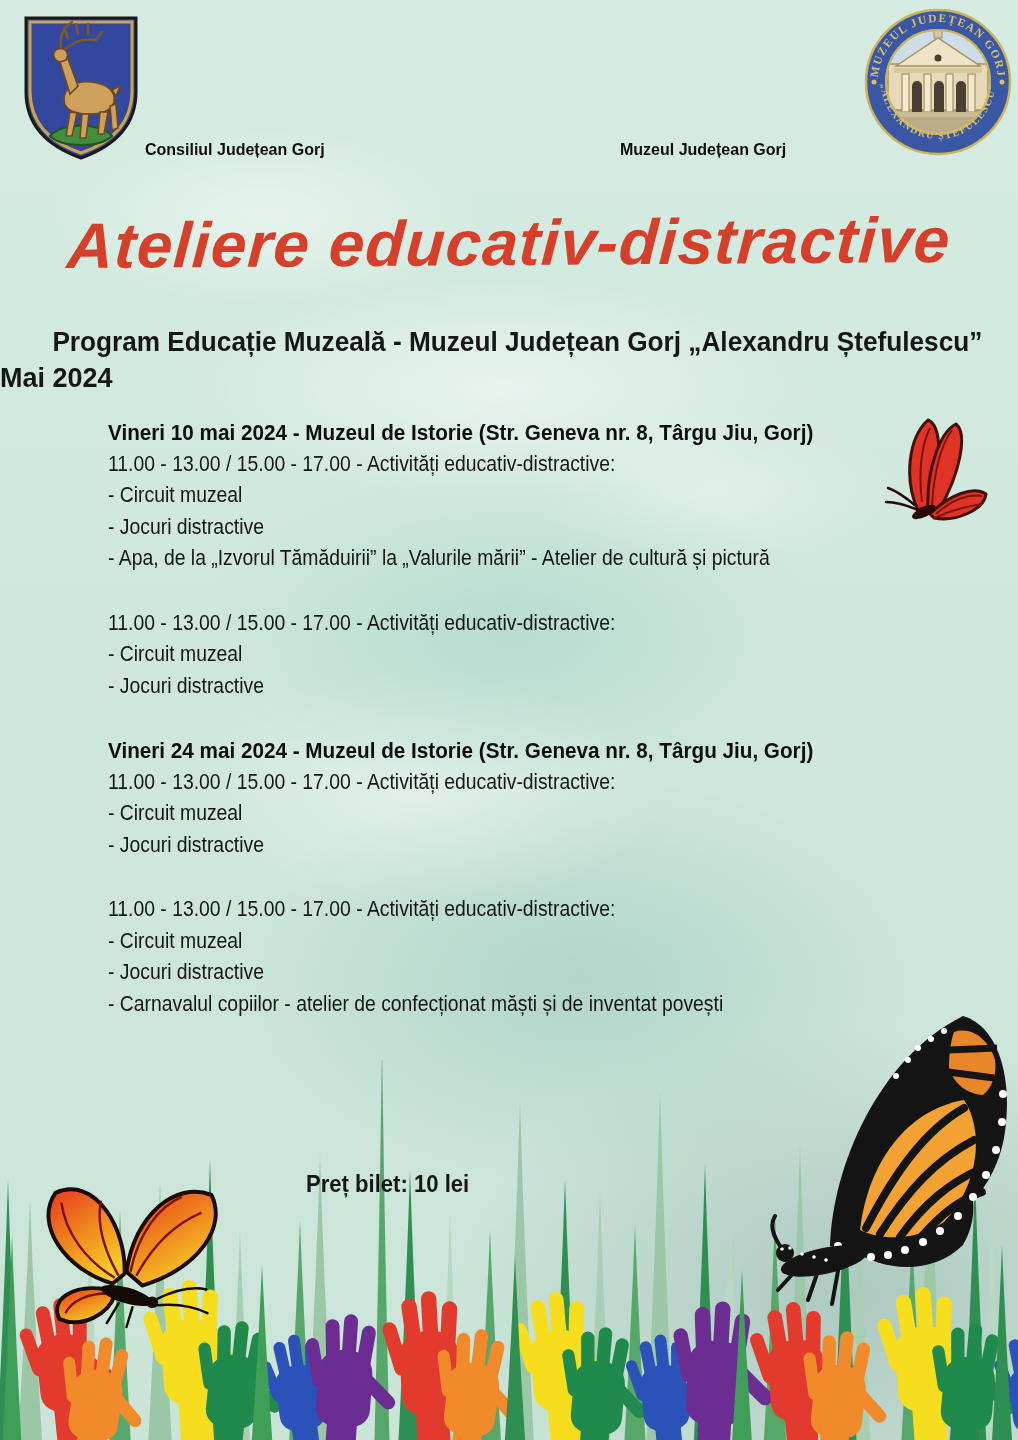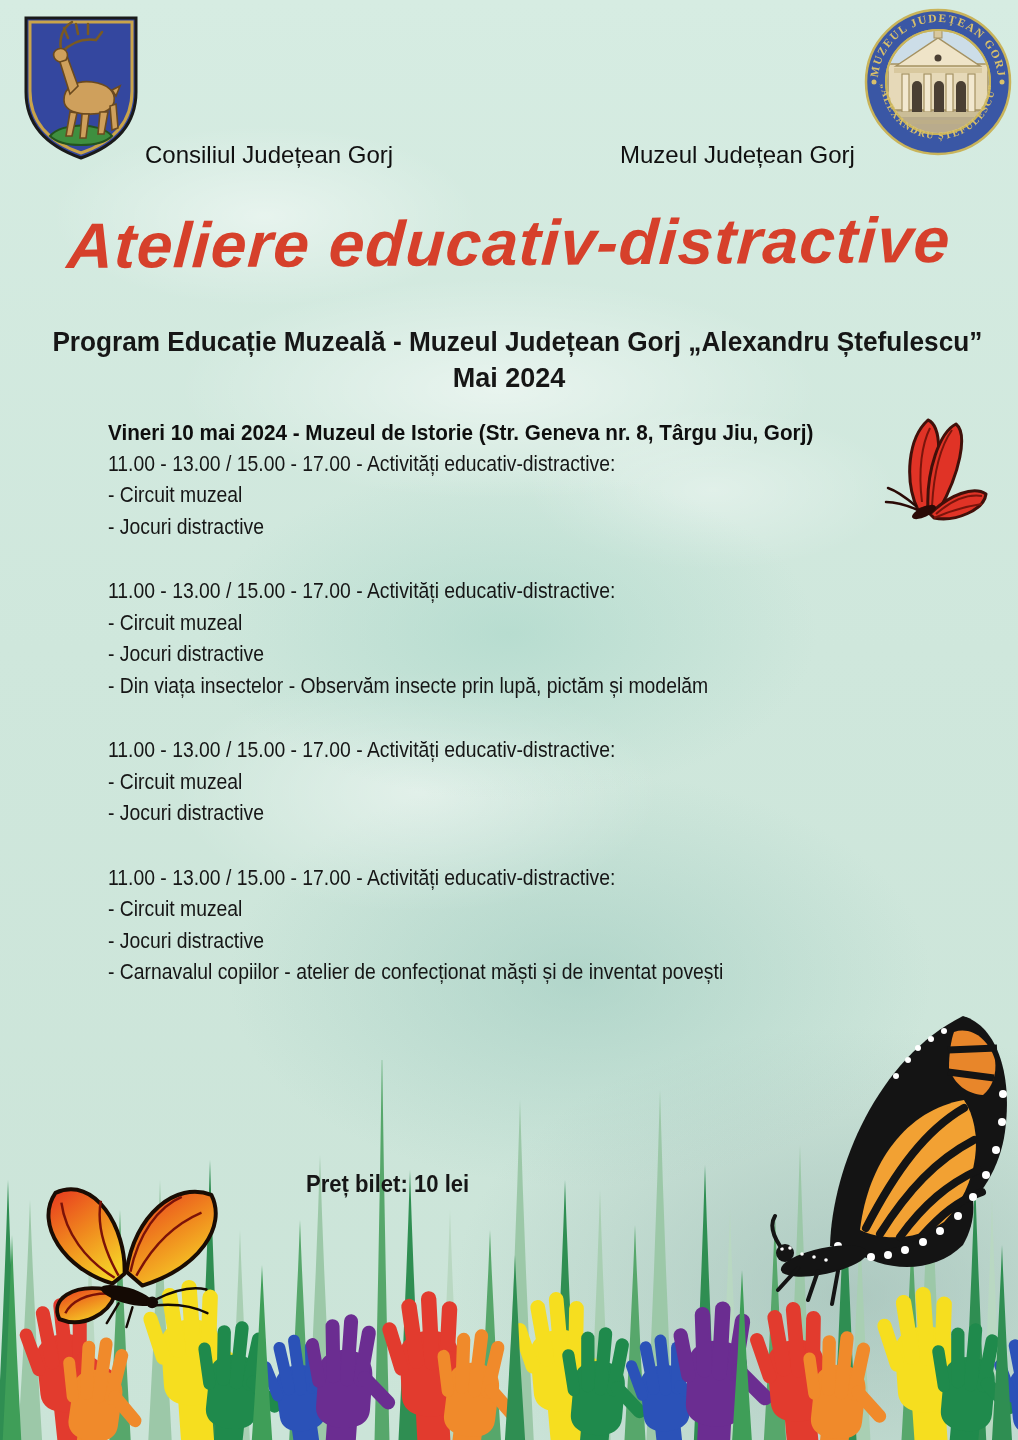--- a/index.html
+++ b/index.html
@@ -15,31 +15,31 @@
       radial-gradient(45% 11% at 49% 27%, rgba(255,255,255,.5), rgba(255,255,255,0) 70%),
       radial-gradient(42% 16% at 50% 44%, rgba(168,214,200,.6), rgba(168,214,200,0) 72%),
       radial-gradient(34% 12% at 41% 55%, rgba(255,255,255,.4), rgba(255,255,255,0) 70%),
       radial-gradient(48% 20% at 57% 68%, rgba(150,198,186,.5), rgba(150,198,186,0) 72%),
       radial-gradient(55% 26% at 84% 90%, rgba(148,178,172,.55), rgba(148,178,172,0) 72%),
       radial-gradient(26% 8% at 70% 34%, rgba(255,255,255,.35), rgba(255,255,255,0) 70%);
   }
   .layer-text{position:absolute; inset:0; z-index:5;}
   .coat-of-arms{position:absolute; left:20px; top:13px; width:122px; height:150px;}
   .museum-logo{position:absolute; left:864px; top:8px; width:148px; height:148px;}
-  .org-caption{position:absolute; top:141px; font-weight:400; font-size:24px; white-space:nowrap; color:#101010;}
+  .org-caption{position:absolute; top:141px; font-weight:700; font-size:16px; white-space:nowrap; color:#101010;}
   .org-left{left:145px;}
   .org-right{left:620px;}
   .main-title{
     position:absolute; top:206px; left:0; width:100%; text-align:center;
     font-style:italic; font-weight:800; font-size:64px; letter-spacing:1px;
     color:#d6402b; transform:skewX(-4deg) rotate(-0.4deg); white-space:nowrap;
   }
   .subtitle{position:absolute; top:327px; left:8px; width:100%; text-align:center; white-space:nowrap;}
   .subtitle>span{display:inline-block; transform:scaleX(.97); font-weight:700; font-size:27px;}
-  .period{position:absolute; top:363px; left:0; width:100%; text-align:center; font-weight:700; font-size:27px;}
+  .period{position:absolute; top:363px; left:0; width:100%; text-align:left; font-weight:700; font-size:27px;}
   .schedule{position:absolute; left:76px; top:417px; width:920px;}
   .block{margin-bottom:33px;margin-left:32px;}
   .line{height:31.5px; white-space:nowrap;}
   .line>span{
     display:inline-block; transform:scaleX(.9); transform-origin:0 50%;
     font-size:21.5px; line-height:31.5px; color:#161616;
   }
   .line.head>span{font-weight:700; font-size:22px; transform:scaleX(.94); color:#0e0e0e;}
   .price{position:absolute; left:306px; top:1171px; white-space:nowrap;}
   .price>span{display:inline-block; transform:scaleX(.96); transform-origin:0 50%; font-weight:700; font-size:23px;}
@@ -199,28 +199,29 @@
     <div class="main-title">Ateliere educativ-distractive</div>
     <div class="subtitle"><span>Program Educație Muzeală - Muzeul Județean Gorj „Alexandru Ștefulescu”</span></div>
     <div class="period">Mai 2024</div>
 
     <div class="schedule">
       <div class="block">
         <div class="line head"><span>Vineri 10 mai 2024 - Muzeul de Istorie (Str. Geneva nr. 8, Târgu Jiu, Gorj)</span></div>
         <div class="line"><span>11.00 - 13.00 / 15.00 - 17.00 - Activități educativ-distractive:</span></div>
         <div class="line"><span>- Circuit muzeal</span></div>
         <div class="line"><span>- Jocuri distractive</span></div>
+        <div class="line"><span>- Apa, de la „Izvorul Tămăduirii” la „Valurile mării” - Atelier de cultură și pictură</span></div>
       </div>
       <div class="block">
         <div class="line"><span>11.00 - 13.00 / 15.00 - 17.00 - Activități educativ-distractive:</span></div>
         <div class="line"><span>- Circuit muzeal</span></div>
         <div class="line"><span>- Jocuri distractive</span></div>
-        <div class="line"><span>- Din viața insectelor - Observăm insecte prin lupă, pictăm și modelăm</span></div>
       </div>
       <div class="block">
+        <div class="line head"><span>Vineri 24 mai 2024 - Muzeul de Istorie (Str. Geneva nr. 8, Târgu Jiu, Gorj)</span></div>
         <div class="line"><span>11.00 - 13.00 / 15.00 - 17.00 - Activități educativ-distractive:</span></div>
         <div class="line"><span>- Circuit muzeal</span></div>
         <div class="line"><span>- Jocuri distractive</span></div>
       </div>
       <div class="block">
         <div class="line"><span>11.00 - 13.00 / 15.00 - 17.00 - Activități educativ-distractive:</span></div>
         <div class="line"><span>- Circuit muzeal</span></div>
         <div class="line"><span>- Jocuri distractive</span></div>
         <div class="line"><span>- Carnavalul copiilor - atelier de confecționat măști și de inventat povești</span></div>
       </div>

